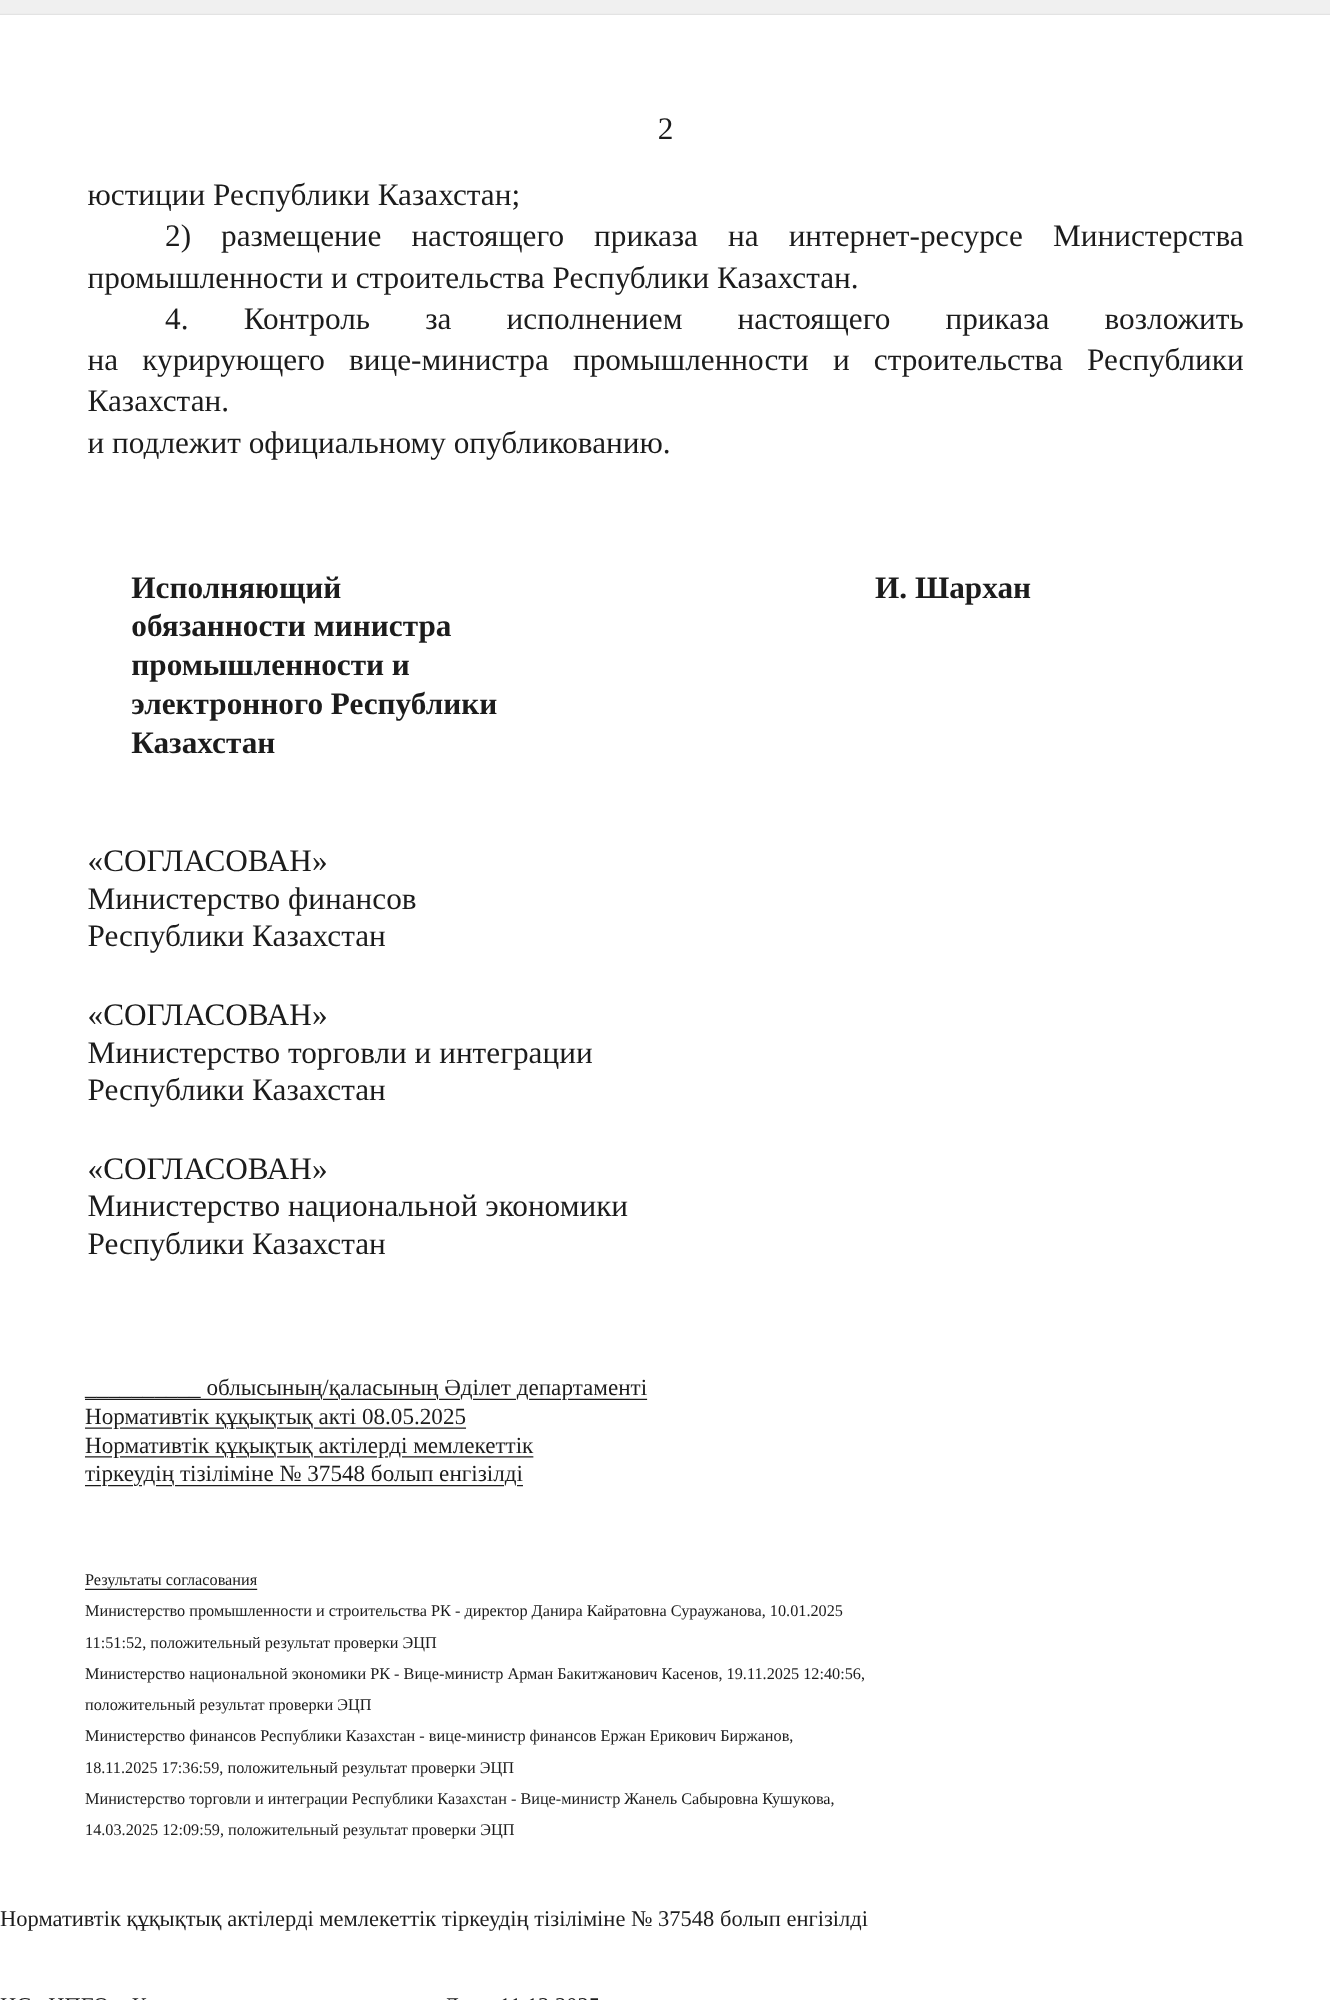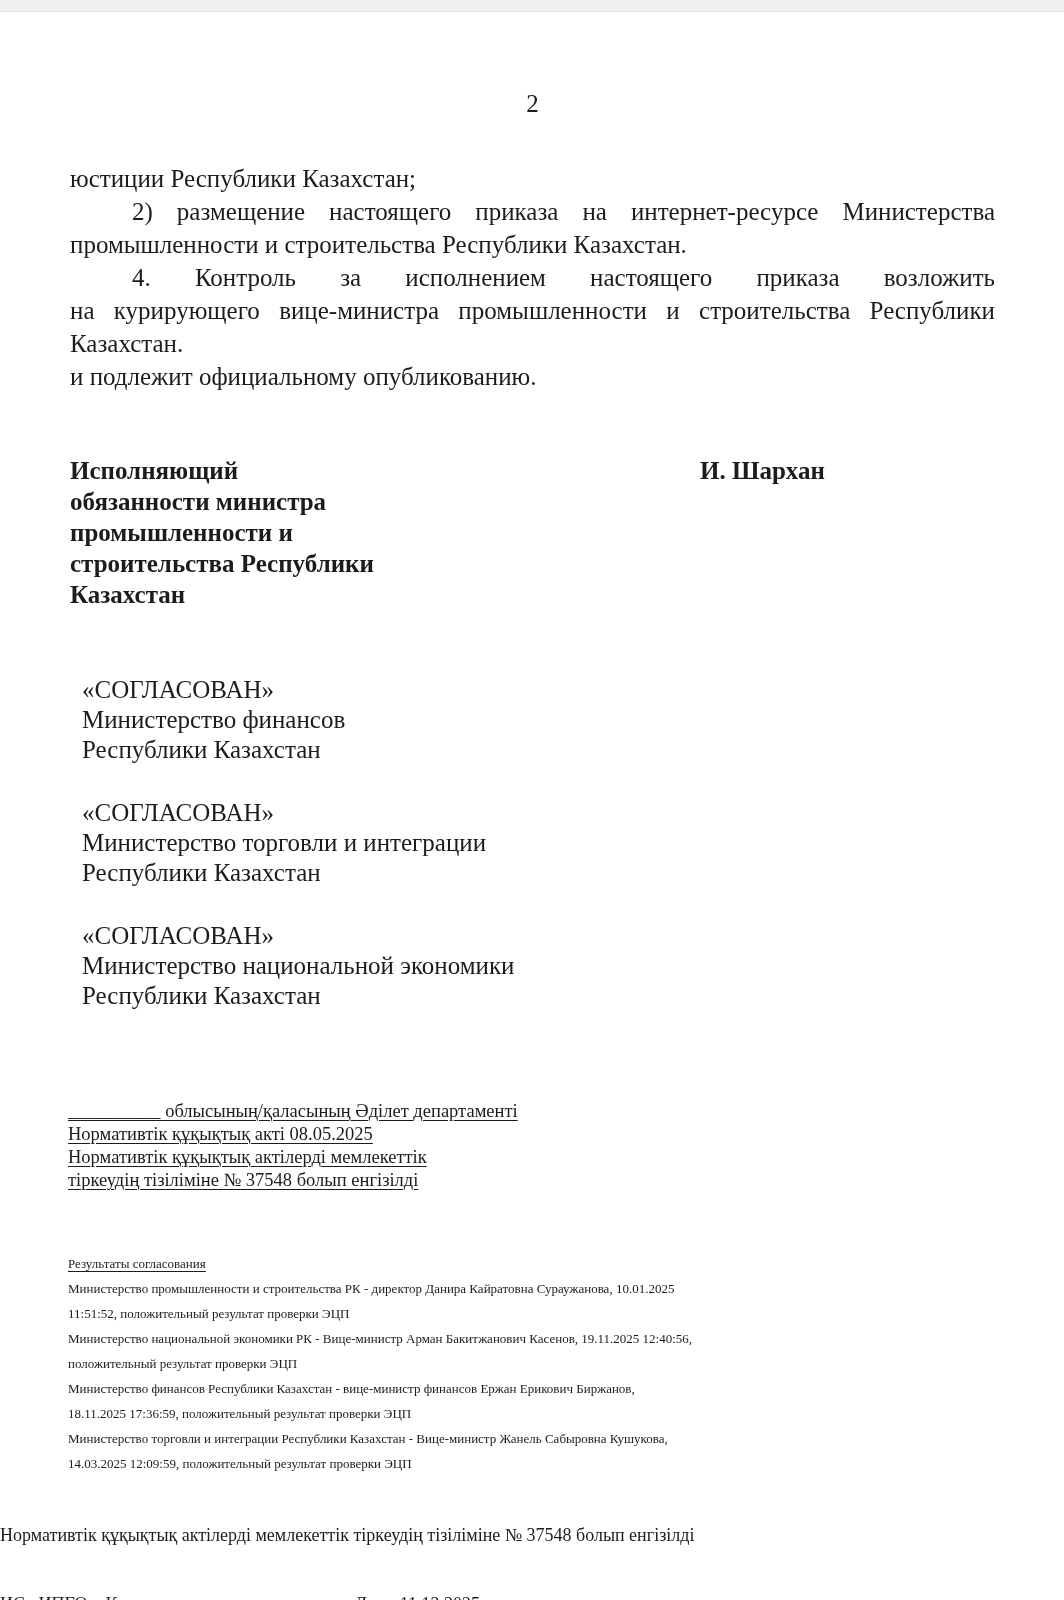--- a/index.html
+++ b/index.html
@@ -11,36 +11,36 @@
   .topstrip {
     position:absolute; top:0; left:0; right:0; height:11px;
     background:#f0f0f0; border-bottom:1px solid #e3e3e3;
   }
   .pagenum {
     position:absolute; top:90px; left:70px; width:925px;
     text-align:center; font-size:25px;
   }
   .bodytext {
     position:absolute; top:140px; left:70px; width:925px;
-    font-size:25px; line-height:33px;margin-top:22px;
+    font-size:25px; line-height:33px;
   }
   .ln { text-align:left; }
   .just { text-align:justify; text-align-last:justify; }
   .ind { text-indent:62px;font-family:Liberation Serif, serif; }
   .signature {
     position:absolute; top:455px; left:0; width:1064px;
     font-size:25px; font-weight:bold; line-height:31px;
   }
-  .sig-pos { margin-left:70px; width:350px; }
+  .sig-pos { margin-left:105px; width:350px; }
   .sig-name { position:absolute; top:0; left:700px; }
   .approvals {
     position:absolute; top:675px; left:70px; width:925px;
     font-size:25px; line-height:30px;
   }
-  .approval { margin-bottom:33px;margin-left:12px; }
+  .approval { margin-bottom:33px; }
   .stamp {
     position:absolute; top:1100px; left:68px; width:925px;
     font-size:18.5px; line-height:23px;
   }
   .stamp .ln {
     text-decoration:underline;
     text-underline-offset:3px;
     text-decoration-thickness:1px;
   }
   .results {
@@ -74,21 +74,21 @@
     <div class="ln just">на курирующего вице-министра промышленности и строительства Республики</div>
     <div class="ln">Казахстан.</div>
     <div class="ln">и подлежит официальному опубликованию.</div>
   </div>
 
   <div class="signature">
     <div class="sig-pos">
       <div class="ln">Исполняющий</div>
       <div class="ln">обязанности министра</div>
       <div class="ln">промышленности и</div>
-      <div class="ln">строительства Республики</div>
+      <div class="ln">электронного Республики</div>
       <div class="ln">Казахстан</div>
     </div>
     <div class="sig-name">И. Шархан</div>
   </div>
 
   <div class="approvals">
     <div class="approval">
       <div class="ln">«СОГЛАСОВАН»</div>
       <div class="ln">Министерство финансов</div>
       <div class="ln">Республики Казахстан</div>

